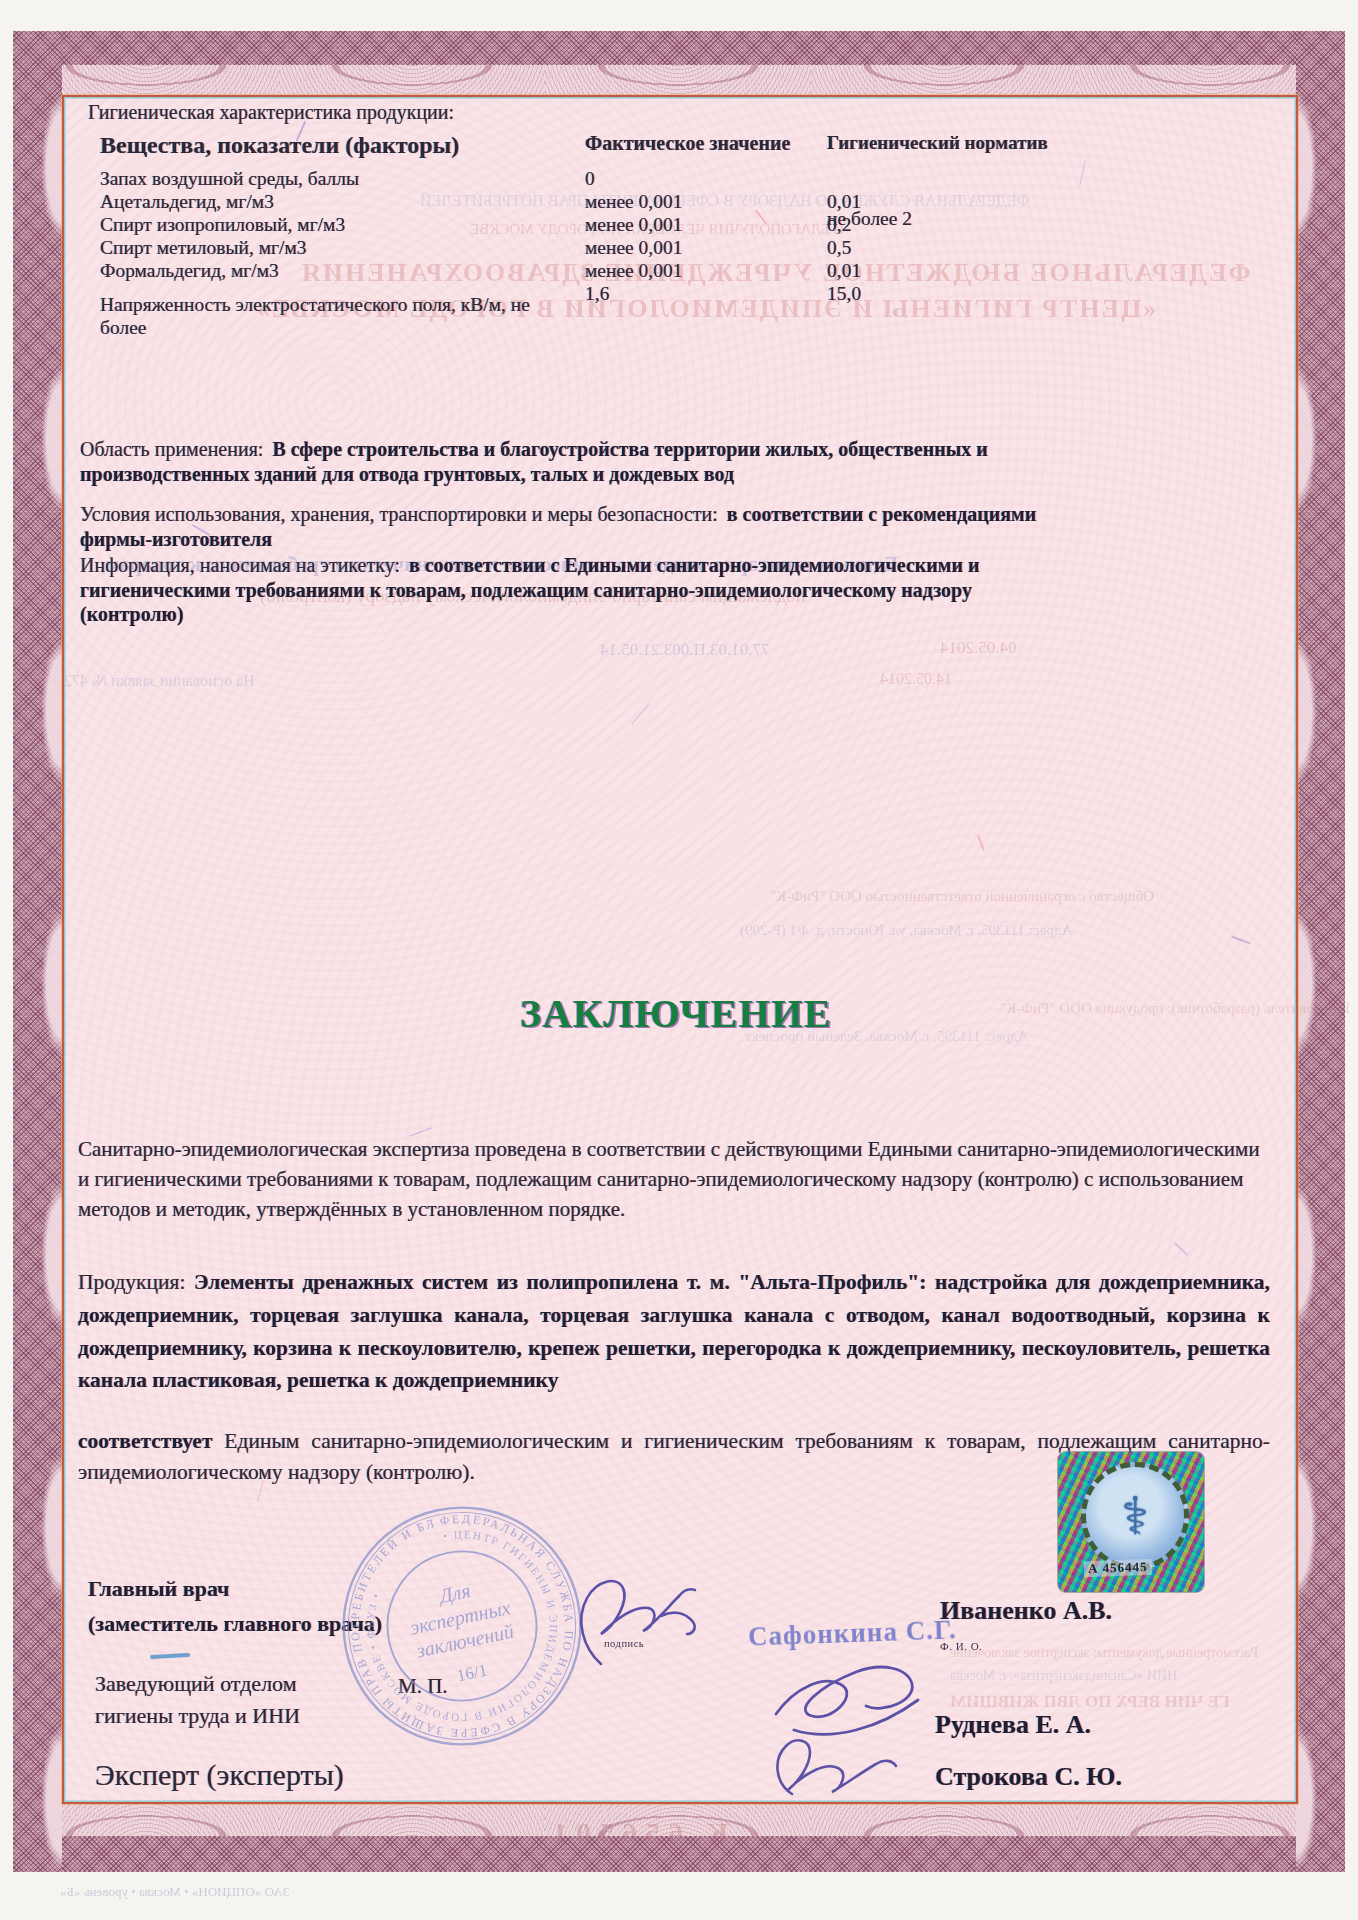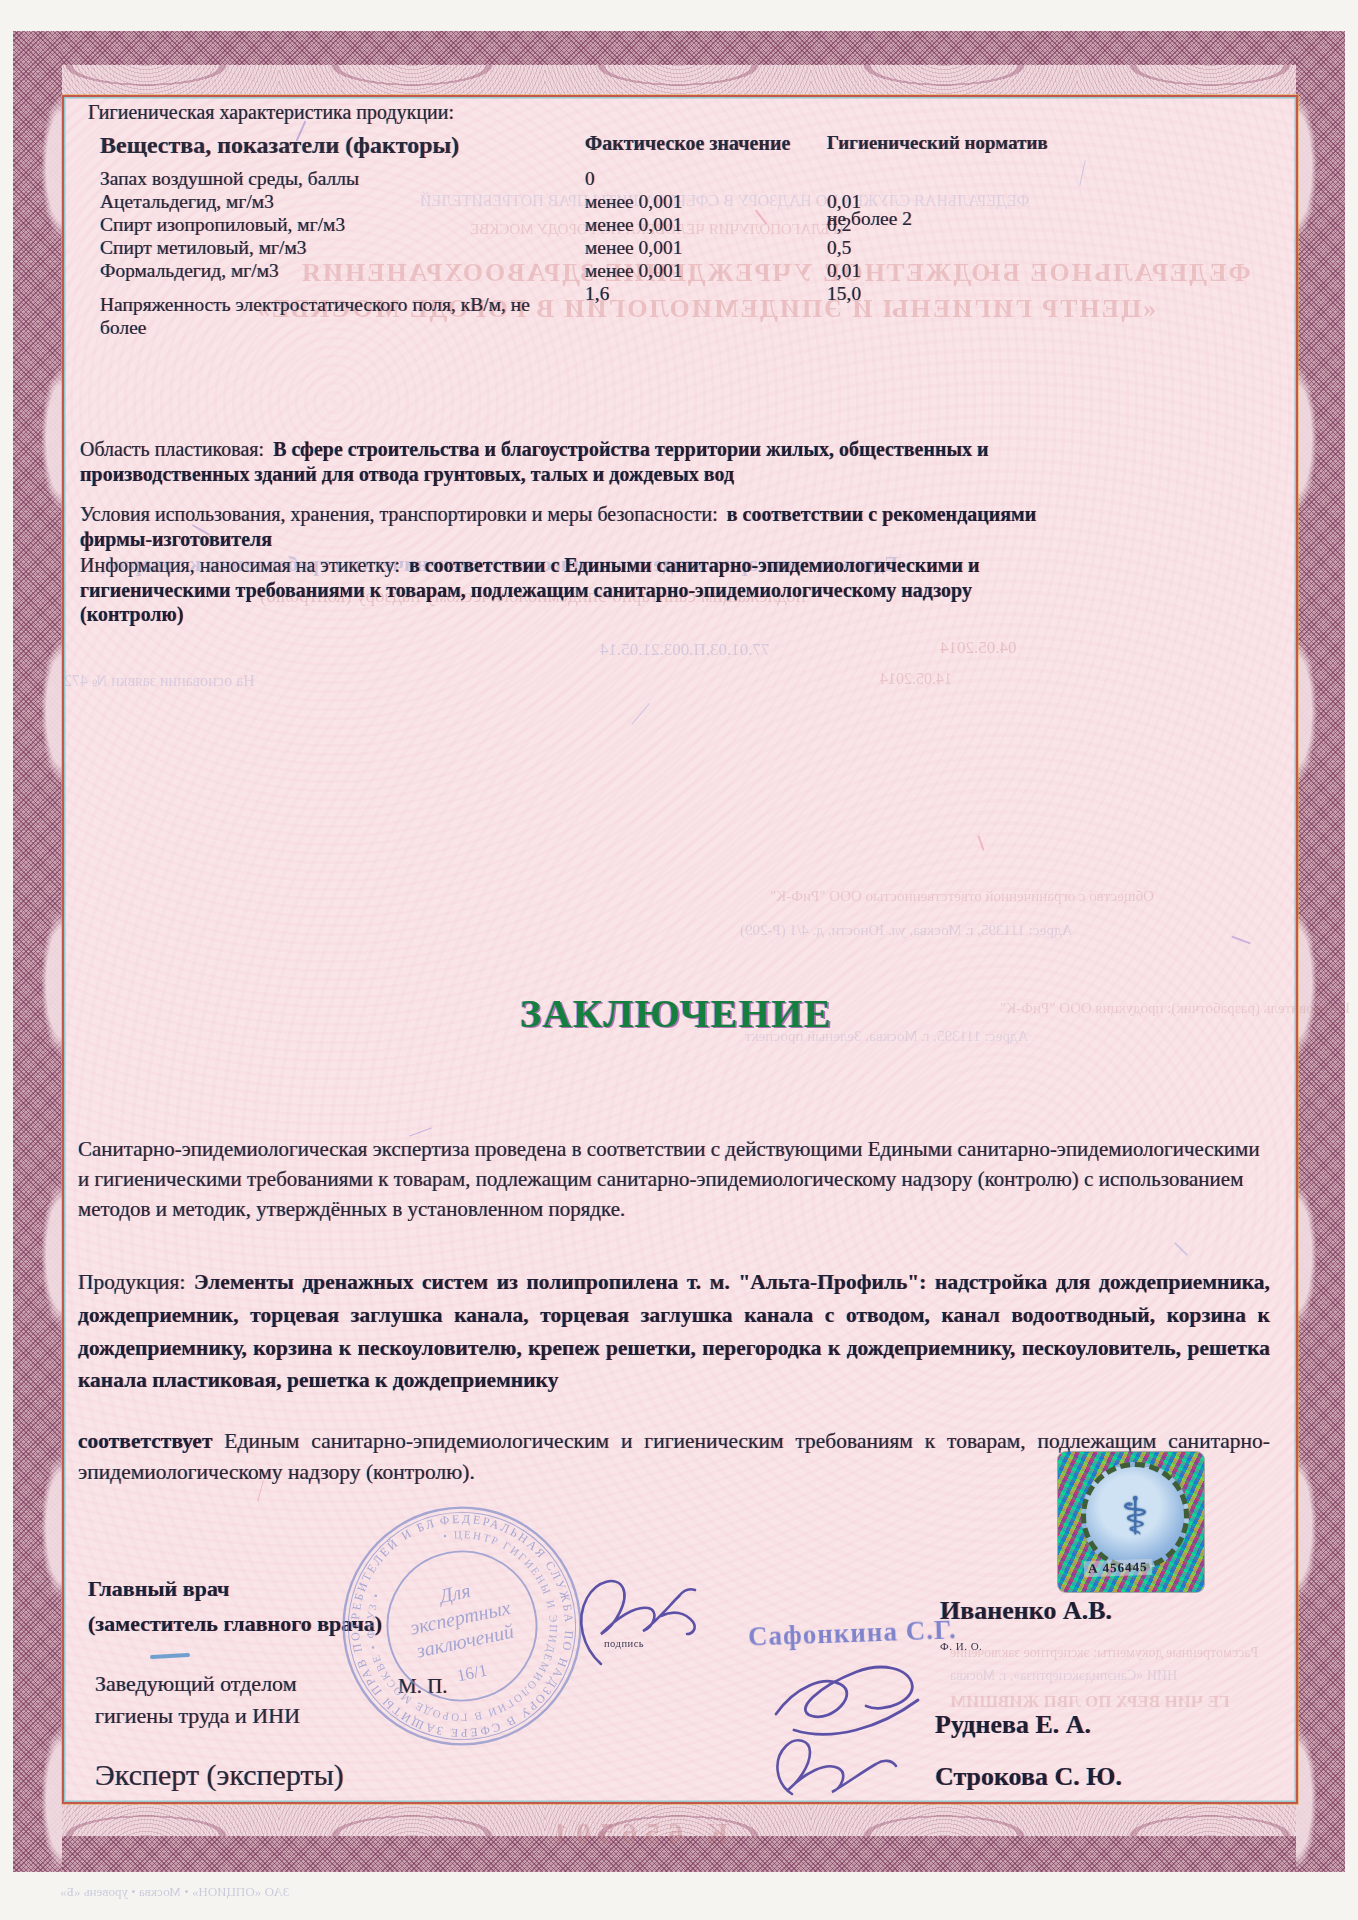--- a/index.html
+++ b/index.html
@@ -131,21 +131,21 @@
     <div class="tc" style="left:100px;top:260px;width:470px;">Формальдегид, мг/м3</div>
     <div class="tc" style="left:585px;top:260px;">менее 0,001</div>
     <div class="tc" style="left:827px;top:260px;">0,01</div>
 
     <div class="tc" style="left:100px;top:293px;width:475px;line-height:23px;">Напряженность электростатического поля, кВ/м, не более</div>
     <div class="tc" style="left:585px;top:283px;">1,6</div>
     <div class="tc" style="left:827px;top:283px;">15,0</div>
   </div>
 
   <p class="sec" style="top:437px;margin:0;">
-    <span class="lbl">Область пластиковая:</span><span class="b">В сфере строительства и благоустройства территории жилых, общественных и производственных зданий для отвода грунтовых, талых и дождевых вод</span>
+    <span class="lbl">Область применения:</span><span class="b">В сфере строительства и благоустройства территории жилых, общественных и производственных зданий для отвода грунтовых, талых и дождевых вод</span>
   </p>
   <p class="sec" style="top:502px;margin:0;">
     <span class="lbl">Условия использования, хранения, транспортировки и меры безопасности:</span><span class="b">в соответствии с рекомендациями фирмы-изготовителя</span>
   </p>
   <p class="sec" style="top:553px;width:948px;margin:0;">
     <span class="lbl">Информация, наносимая на этикетку:</span><span class="b">в соответствии с Едиными санитарно-эпидемиологическими и гигиеническими требованиями к товарам, подлежащим санитарно-эпидемиологическому надзору (контролю)</span>
   </p>
 
   <div class="heading">ЗАКЛЮЧЕНИЕ</div>
 

